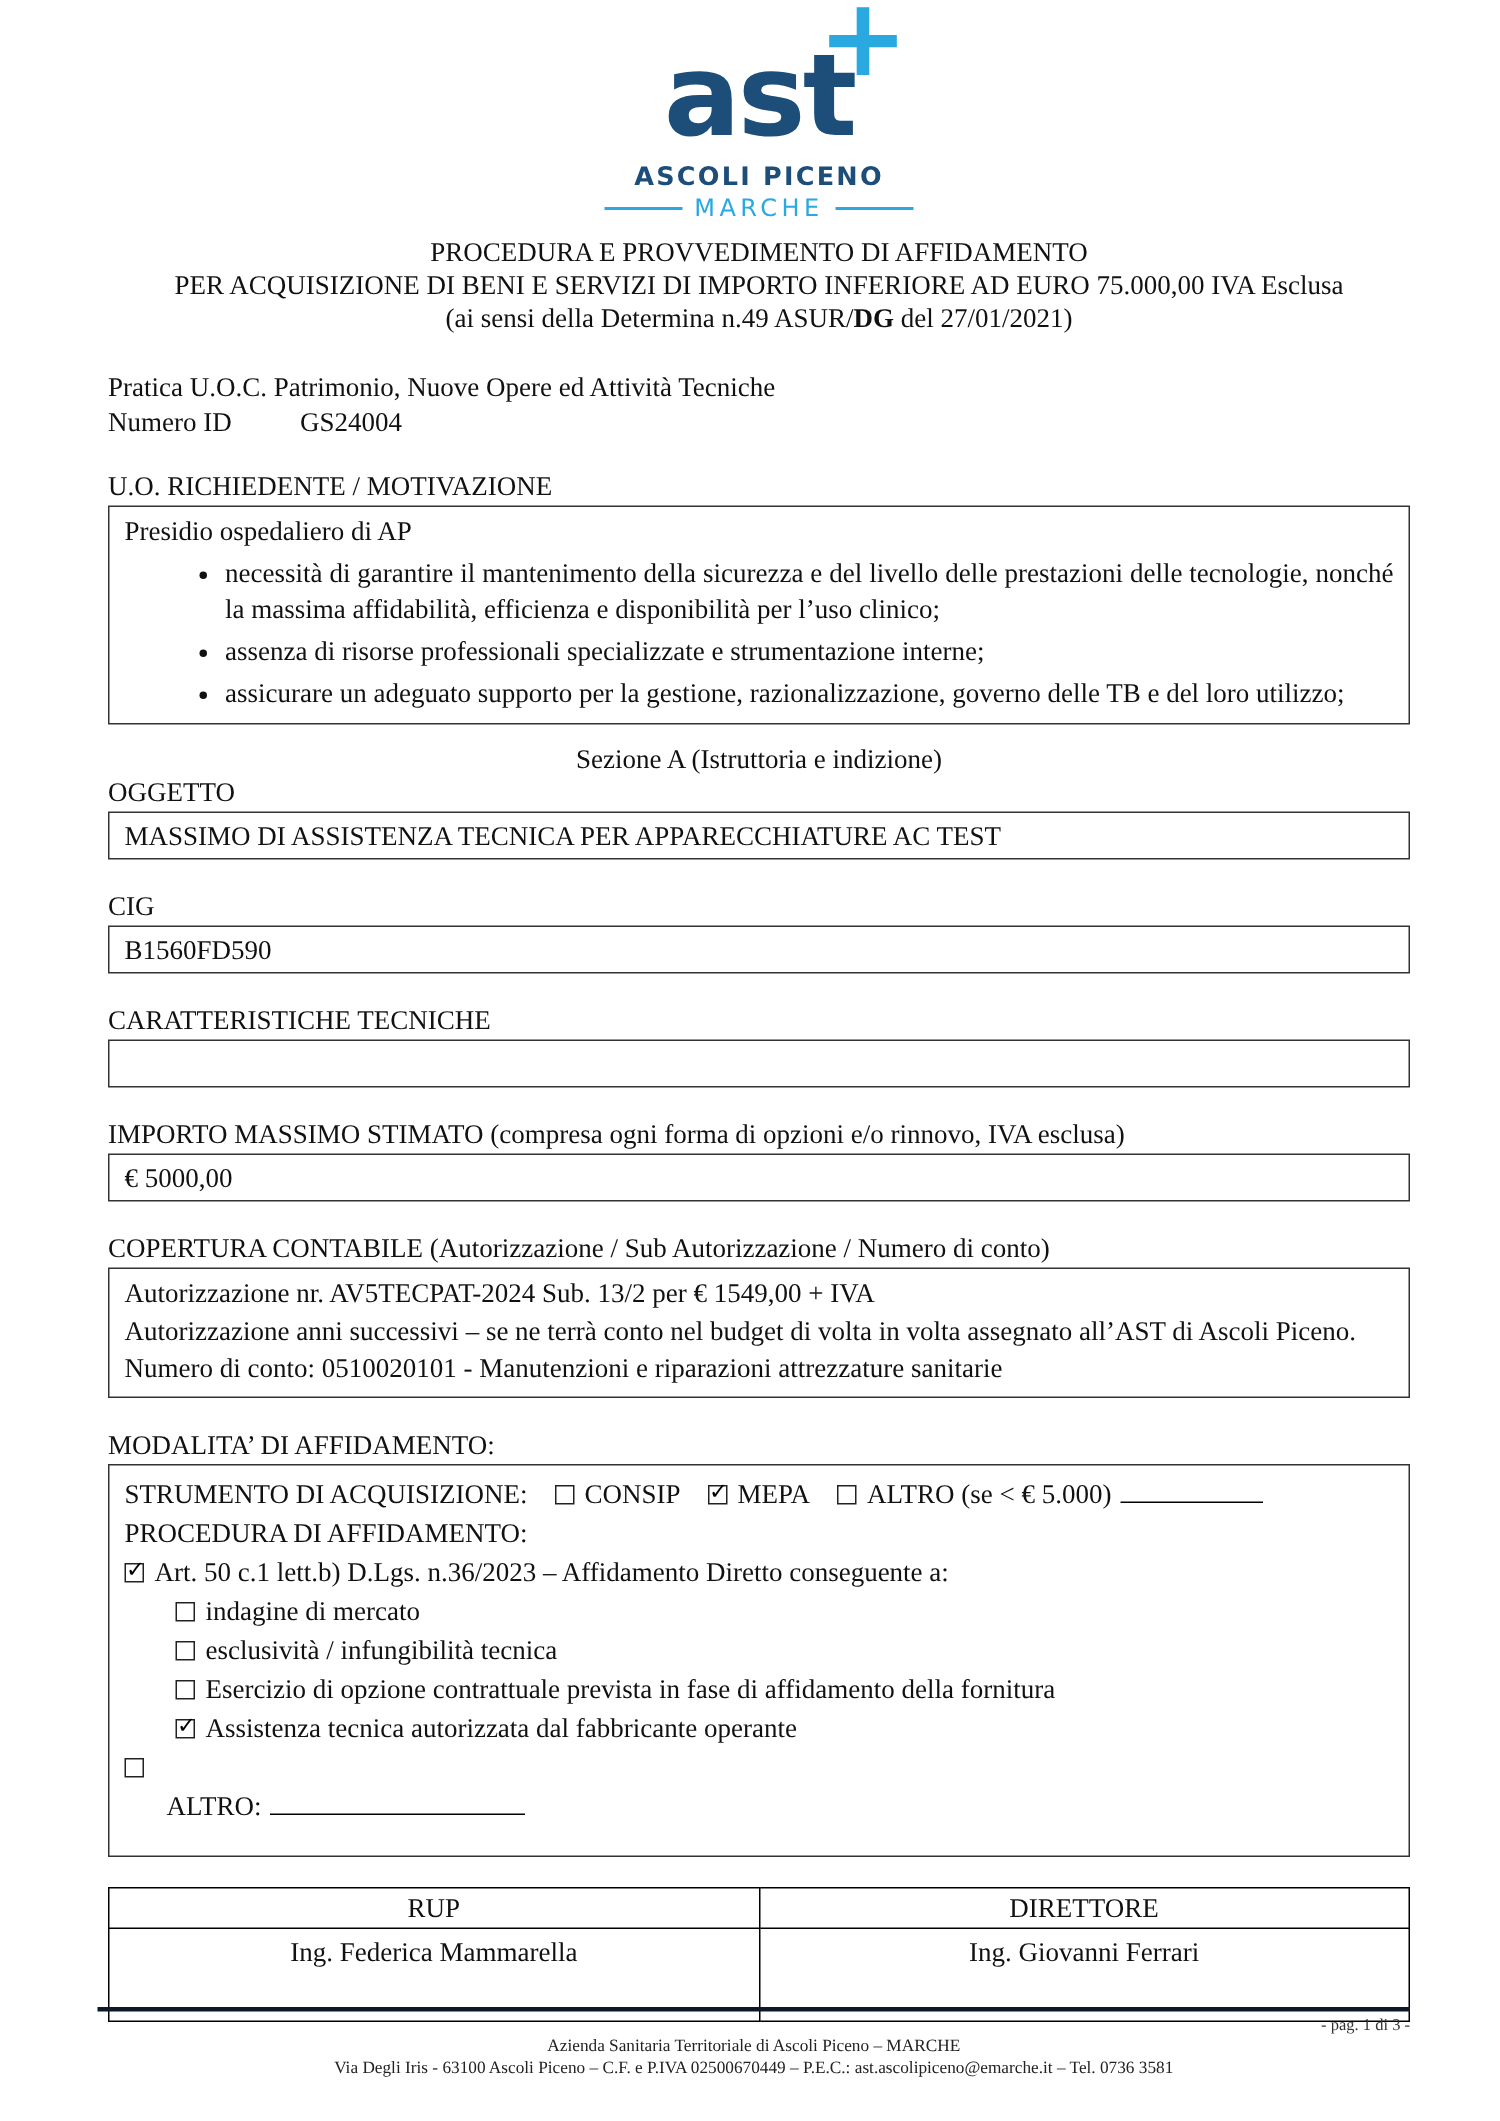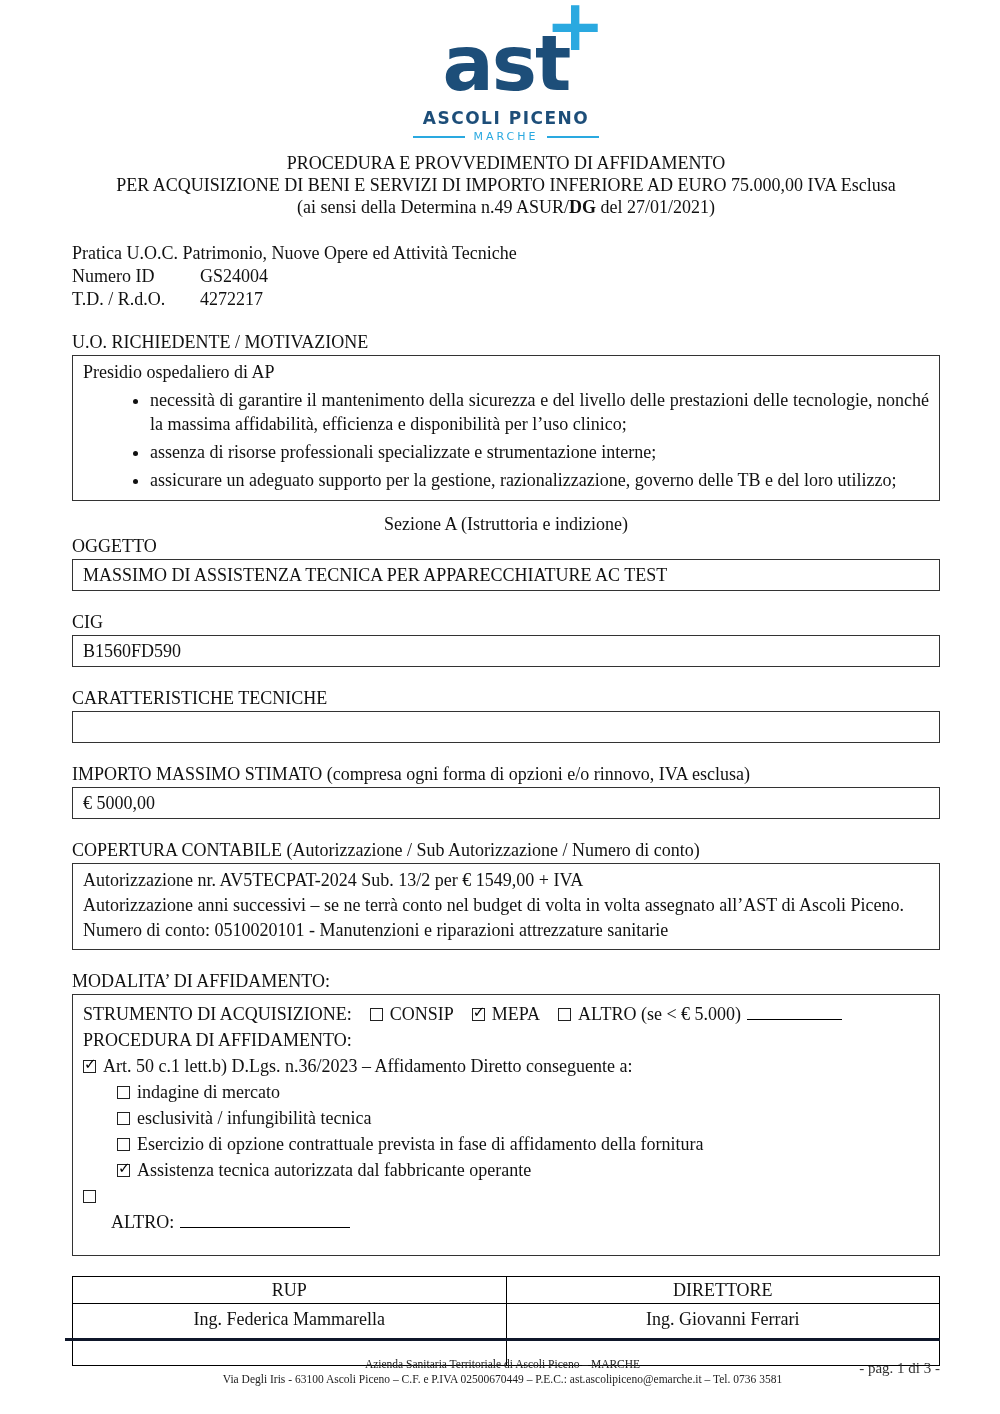--- a/index.html
+++ b/index.html
@@ -39,21 +39,21 @@
   .logo-name{
     margin-top:4px;
     font-family:"DejaVu Sans", sans-serif;
     font-weight:bold; font-size:17px; letter-spacing:1.5px;
     color:var(--logo-dark);
   }
   .logo-region{
     margin-top:4px;
     display:flex; align-items:center; justify-content:center; gap:8px;
     font-family:"DejaVu Sans", sans-serif;
-    font-size:11px; letter-spacing:3px; color:var(--logo-light);
+    font-size:16px; letter-spacing:3px; color:var(--logo-light);
   }
   .logo-region .rule{ width:52px; height:2px; background:var(--logo-light); }
   
   .title{ margin-top:10px; text-align:center; line-height:22px; }
   .title div{ white-space:nowrap; }
   
   .meta{ margin-top:24px; line-height:23px; }
   .meta .label{ display:inline-block; width:128px; }
   
   .section{ margin-top:20px; }
@@ -105,22 +105,22 @@
   .firme .val td{ height:62px; vertical-align:top; padding-top:3px; line-height:24px; }
   
   .footer{
     position:absolute; left:65px; top:1338px; width:875px;
     border-top:3px solid #0f172a;
     padding-top:16px;
     font-size:11.5px; line-height:15px; color:#222;
     text-align:center;
   }
   .footer .page-num{
-    position:absolute; right:0; top:20px;
-    font-size:15px; color:#333;
+    position:absolute; right:0; top:2px;
+    font-size:11px; color:#333;
   }
   .bold{ font-weight:bold; }
 </style>
 </head>
 <body>
 
 <div class="page">
 
   <div class="logo">
     <div class="logo-mark">
@@ -137,23 +137,20 @@
   <div class="title">
     <div>PROCEDURA E PROVVEDIMENTO DI AFFIDAMENTO</div>
     <div>PER ACQUISIZIONE DI BENI E SERVIZI DI IMPORTO INFERIORE AD EURO 75.000,00 IVA Esclusa</div>
     <div><span>(ai sensi della Determina n.49 ASUR/</span><span class="bold">DG</span><span> del 27/01/2021)</span></div>
   </div>
 
   <div class="meta">
     <div>Pratica U.O.C. Patrimonio, Nuove Opere ed Attività Tecniche</div>
     <div>
       <span class="label">Numero ID</span><span>GS24004</span>
-    </div>
-    <div>
-      <span class="label">T.D. / R.d.O.</span><span>4272217</span>
     </div>
   </div>
 
   <div class="section">
     <div class="sec-heading">U.O. RICHIEDENTE / MOTIVAZIONE</div>
     <div class="box uo-box">
       <div>Presidio ospedaliero di AP</div>
       <ul>
         <li>necessità di garantire il mantenimento della sicurezza e del livello delle prestazioni delle tecnologie, nonché la massima affidabilità, efficienza e disponibilità per l’uso clinico;</li>
         <li>assenza di risorse professionali specializzate e strumentazione interne;</li>

